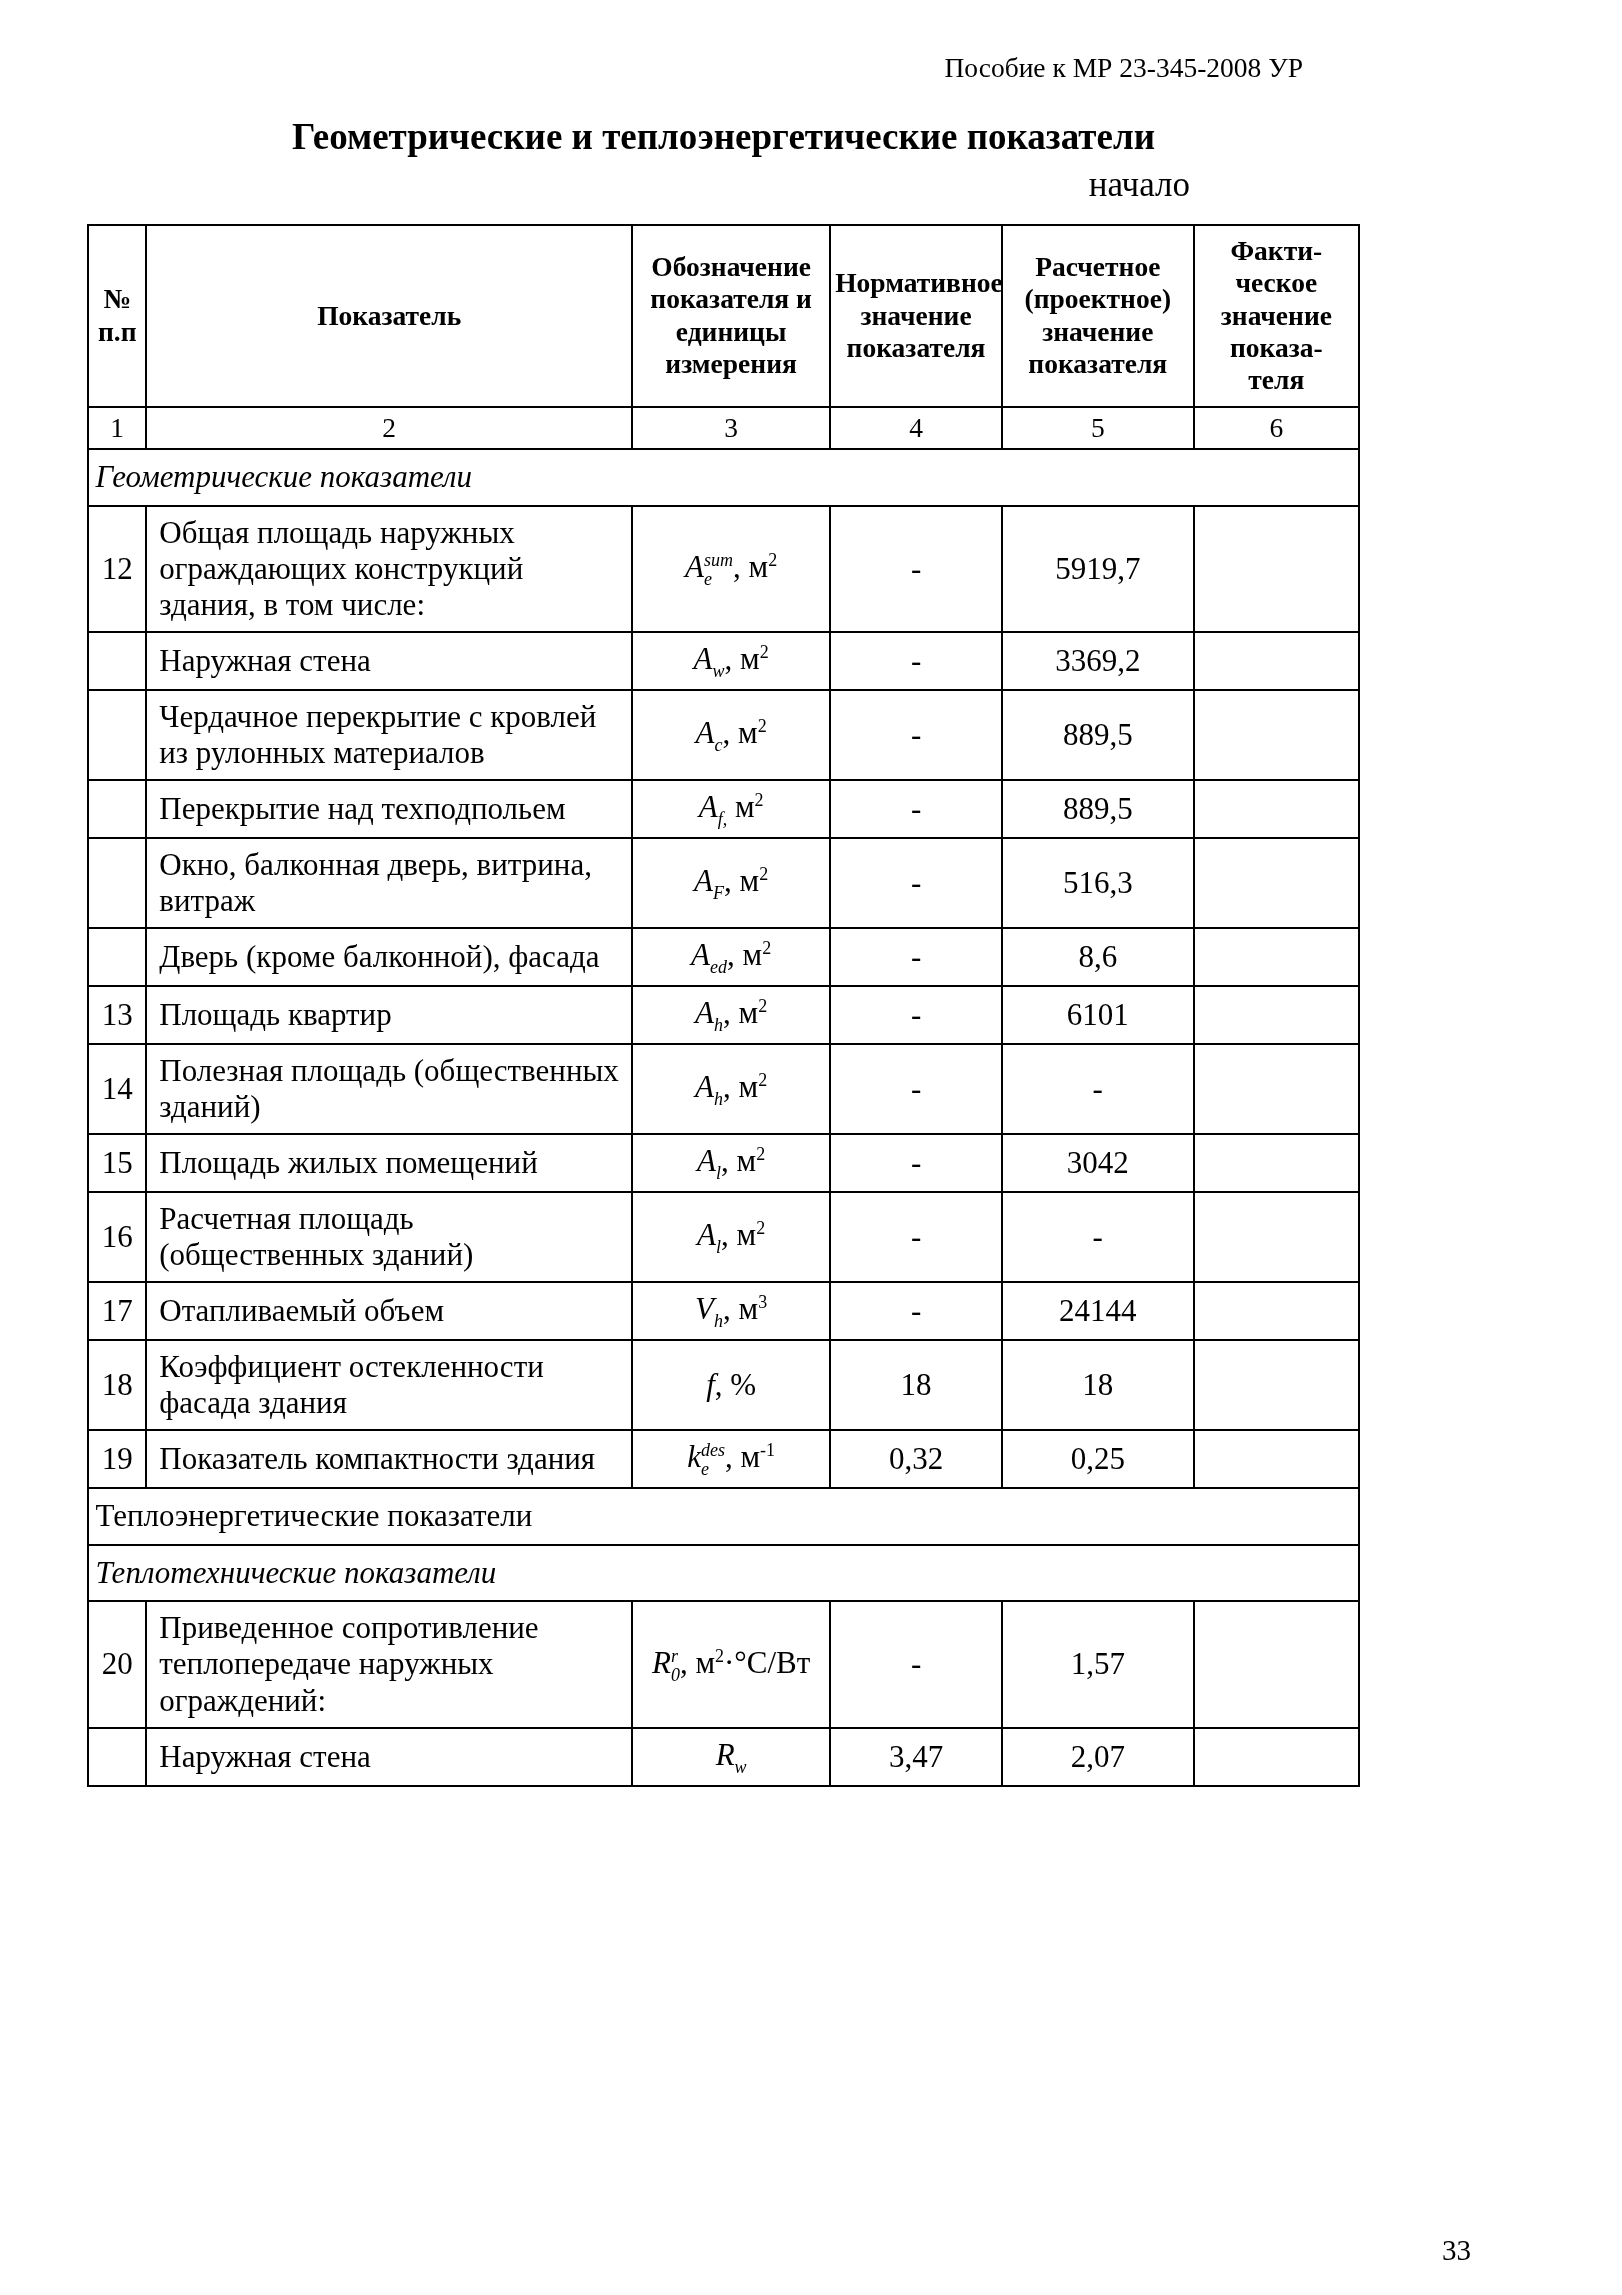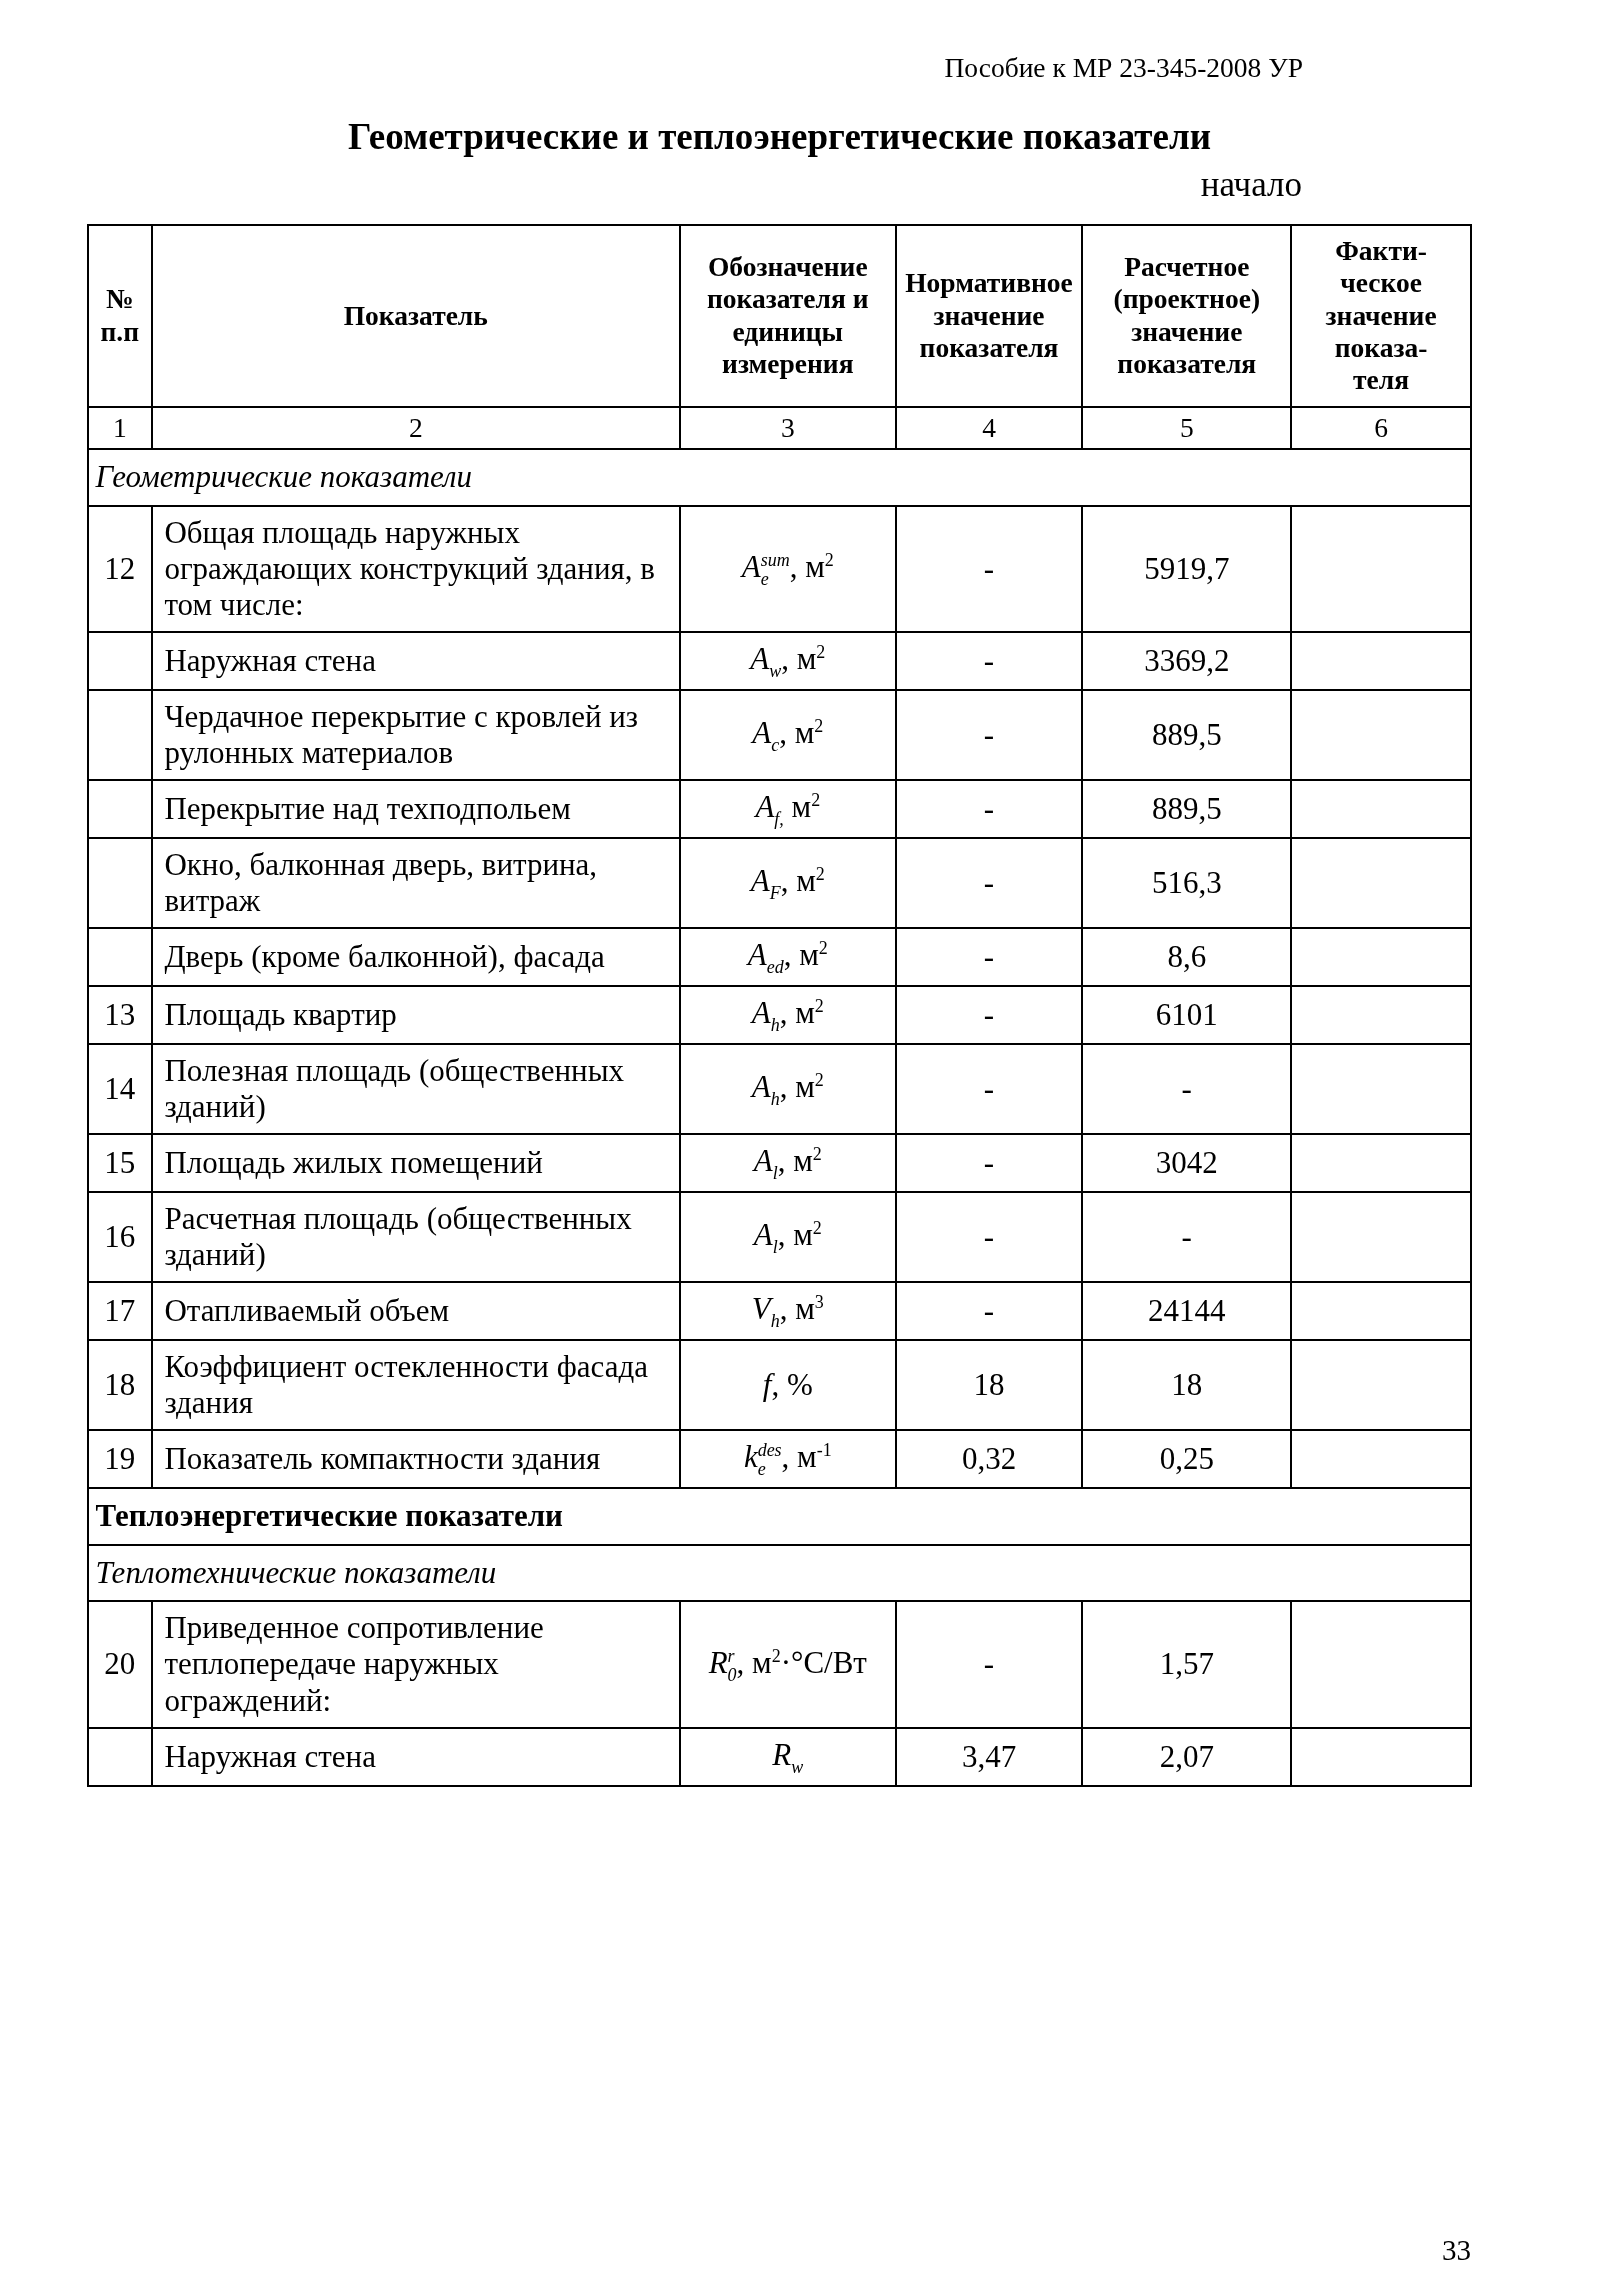--- a/index.html
+++ b/index.html
@@ -13,21 +13,21 @@
     overflow: hidden;
   }
   .header-right {
     padding-top: 52px;
     padding-right: 319px;
     text-align: right;
     font-size: 27.5px;
   }
   .content {
     margin-left: 87px;
-    width: 1385px;
+    width: 1273px;
   }
   .doc-title {
     margin-top: 31px;
     text-align: center;
     font-weight: bold;
     font-size: 37px;
   }
   .table-note {
     margin-top: 6.5px;
     margin-bottom: 19px;
@@ -57,21 +57,21 @@
   .colnum td {
     text-align: center;
     font-size: 27.5px;
     padding: 3.9px 2.6px;
   }
   .section-row td {
     text-align: left;
     padding: 9.2px 6.5px;
   }
   .sec-italic { font-style: italic; }
-  .sec-bold { font-weight: bold; }
+  .sec-bold { font-weight: normal; }
   .c-num { text-align: center; padding: 7.9px 2.6px; }
   .c-ind { text-align: left; padding: 7.9px 9.2px 7.9px 11.8px; }
   .c-sym { text-align: center; padding: 7.9px 3.9px; }
   .c-val { text-align: center; padding: 7.9px 3.9px; }
   .sym-b { font-style: italic; }
   .supsub {
     display: inline-block;
     vertical-align: -0.45em;
     font-size: 0.58em;
     line-height: 1.05;

